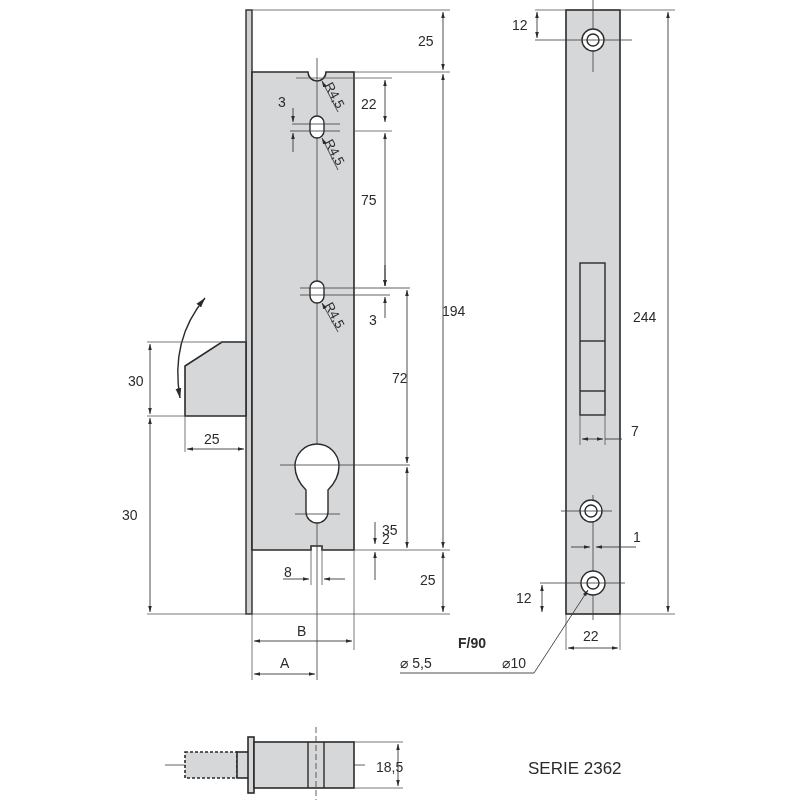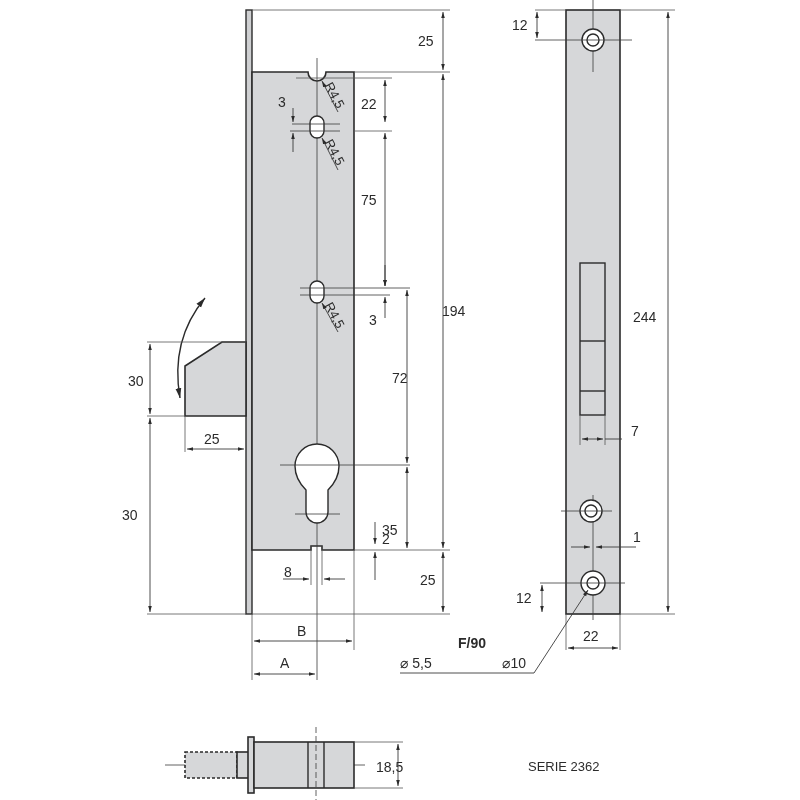--- a/index.html
+++ b/index.html
@@ -194,14 +194,14 @@
 <span class="lbl" style="left:631px;top:424px;">7</span>
 <span class="lbl" style="left:633px;top:530px;">1</span>
 <span class="lbl" style="left:516px;top:591px;">12</span>
 <span class="lbl" style="left:583px;top:629px;">22</span>
 
 <span class="lbl" style="left:400px;top:656px;">⌀ 5,5</span>
 <span class="lbl" style="left:458px;top:636px;font-weight:bold;">F/90</span>
 <span class="lbl" style="left:502px;top:656px;">⌀10</span>
 
 <span class="lbl" style="left:376px;top:760px;">18,5</span>
-<span class="lbl" style="left:528px;top:760px;font-size:13px;">SERIE 2362</span>
+<span class="lbl" style="left:528px;top:760px;font-size:17px;">SERIE 2362</span>
 </div>
 
 </body></html>

